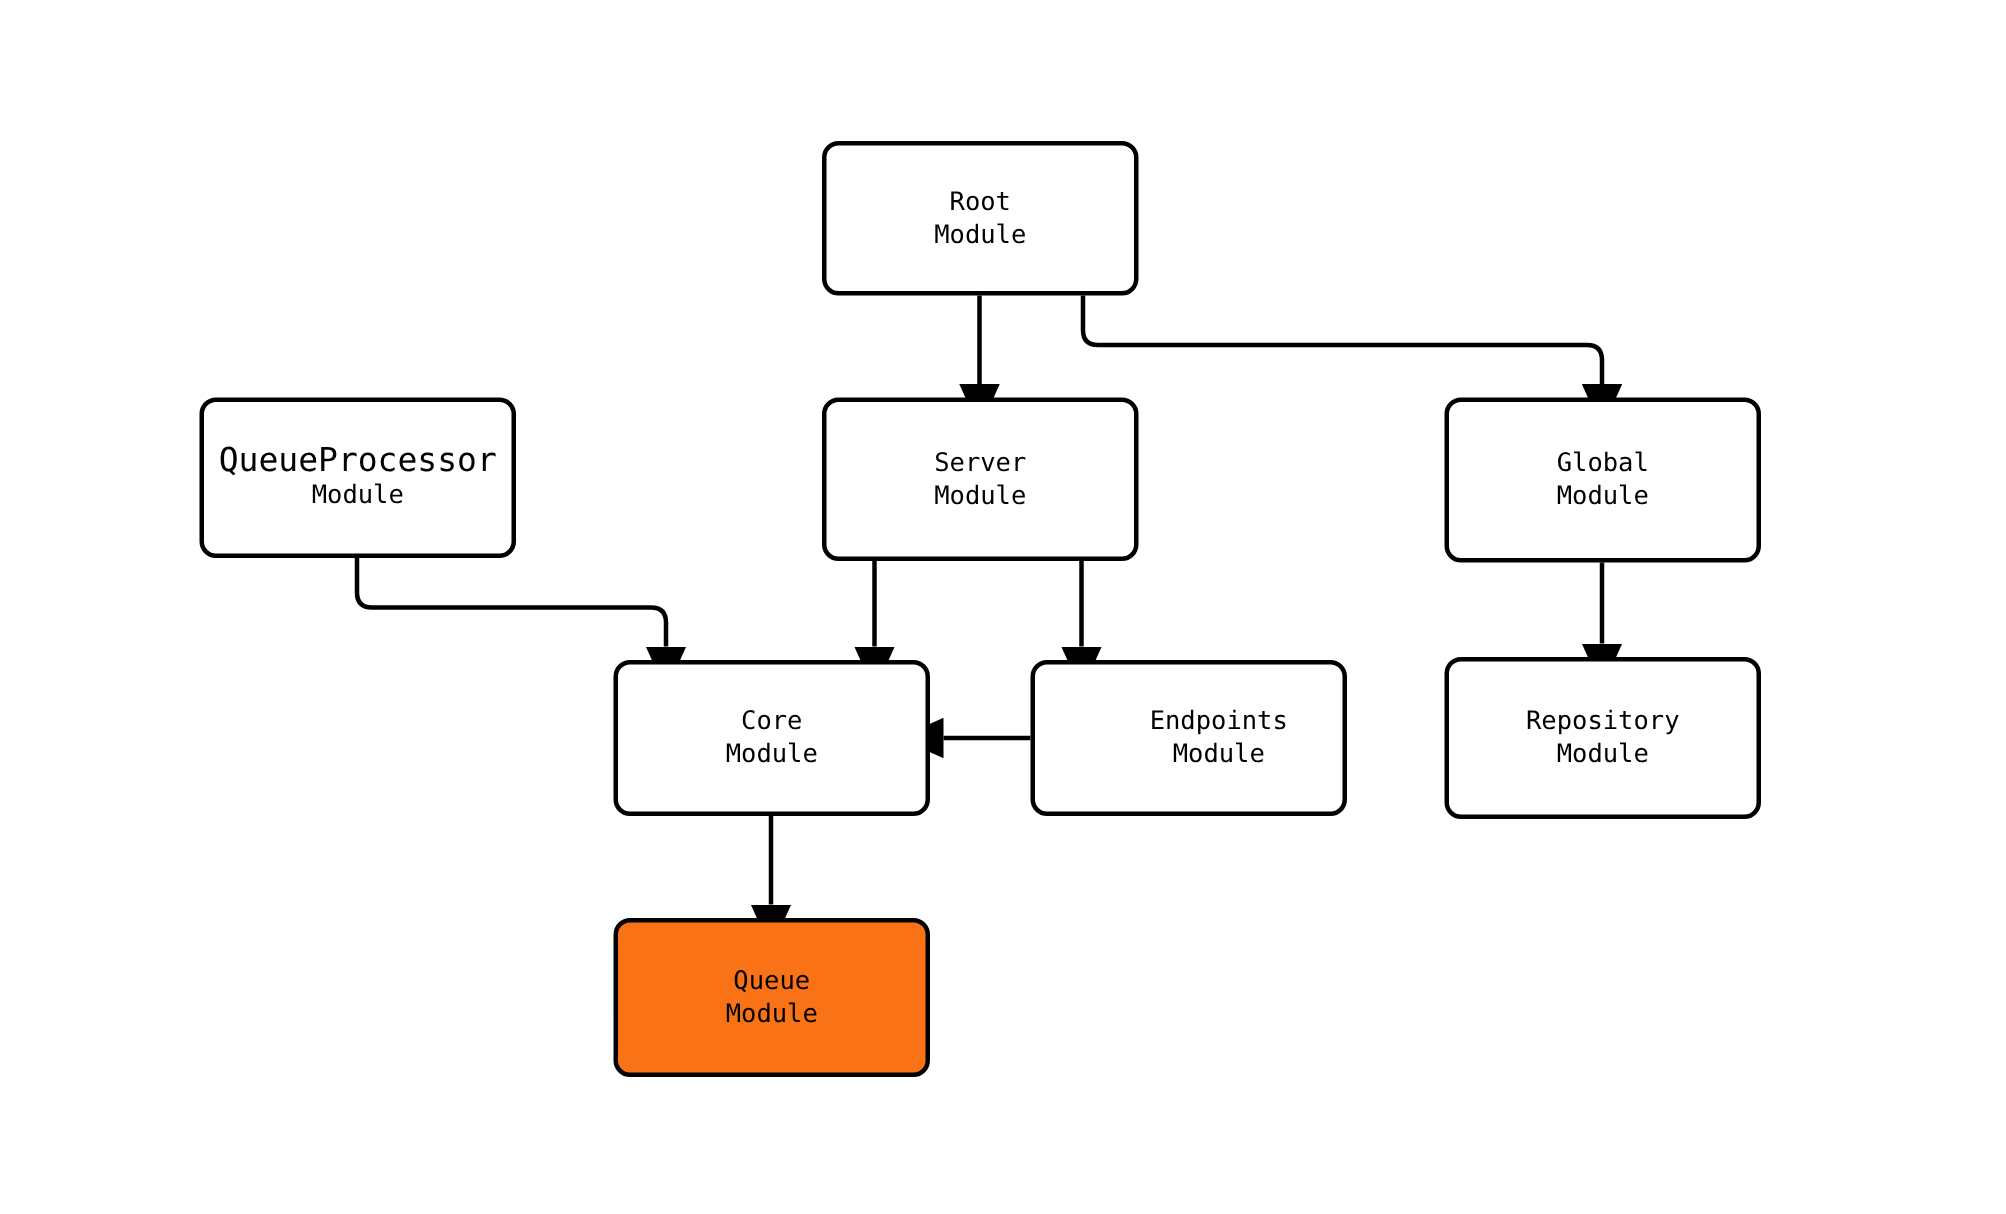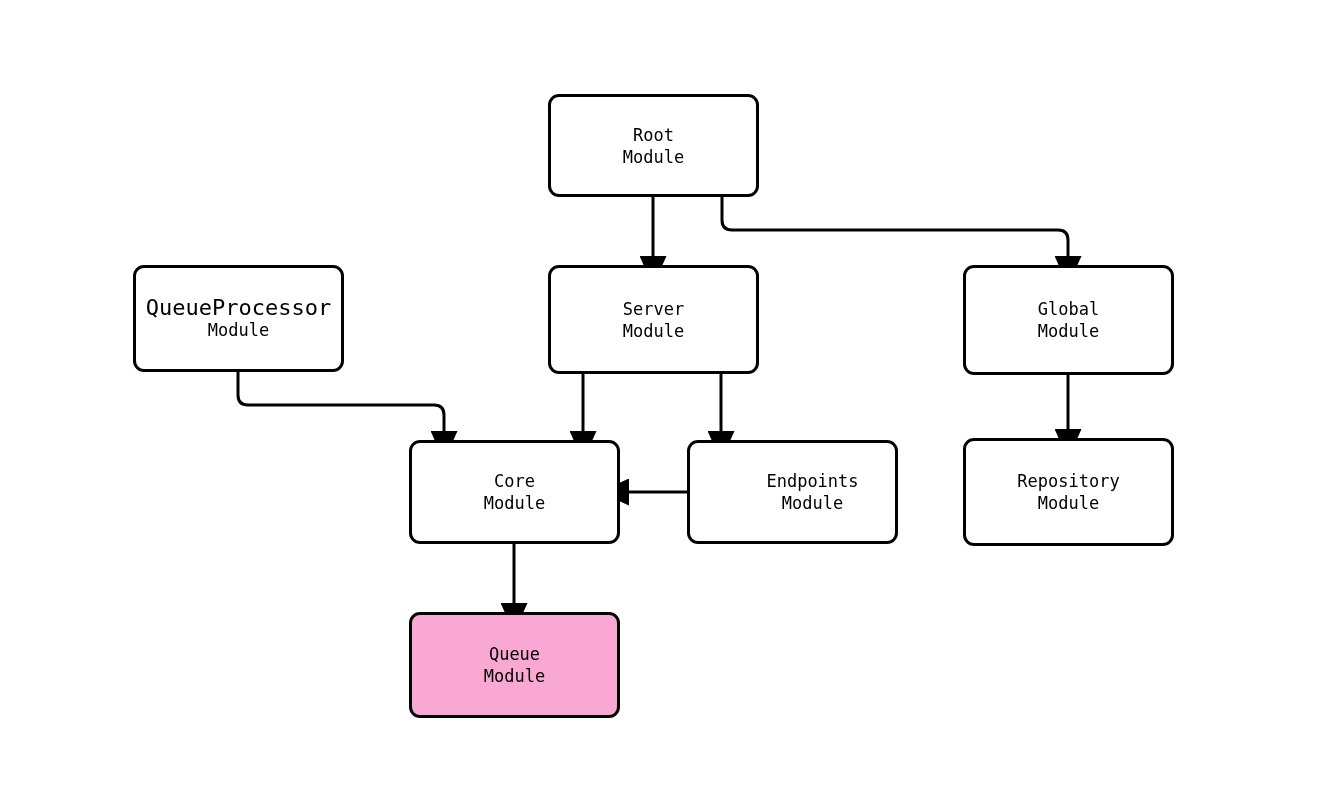--- a/index.html
+++ b/index.html
@@ -90,19 +90,19 @@
         <div class="node-label" style="font-size: 17px;">Module</div>
       </div>
       <div class="node" style="left: 687px; top: 440px; width: 211px; height: 104px; background: rgb(255, 255, 255); border-color: rgb(0, 0, 0); border-width: 3px; border-radius: 11px; padding-left: 40px;">
         <div class="node-label" style="font-size: 17px;">Endpoints</div>
         <div class="node-label" style="font-size: 17px;">Module</div>
       </div>
       <div class="node" style="left: 963px; top: 438px; width: 211px; height: 108px; background: rgb(255, 255, 255); border-color: rgb(0, 0, 0); border-width: 3px; border-radius: 11px;">
         <div class="node-label" style="font-size: 17px;">Repository</div>
         <div class="node-label" style="font-size: 17px;">Module</div>
       </div>
-      <div class="node" style="left: 409px; top: 612px; width: 211px; height: 106px; background: #f9a8d4; border-color: rgb(0, 0, 0); border-width: 3px; border-radius: 11px;">
+      <div class="node" style="left: 409px; top: 612px; width: 211px; height: 106px; background: #f97316; border-color: rgb(0, 0, 0); border-width: 3px; border-radius: 11px;">
         <div class="node-label" style="font-size: 17px;">Queue</div>
         <div class="node-label" style="font-size: 17px;">Module</div>
       </div>
     </div>
 
 </div>
 
 </body></html>

